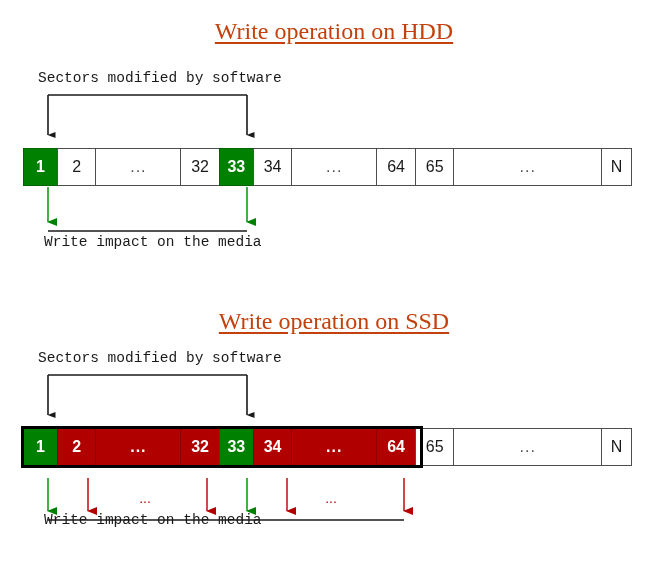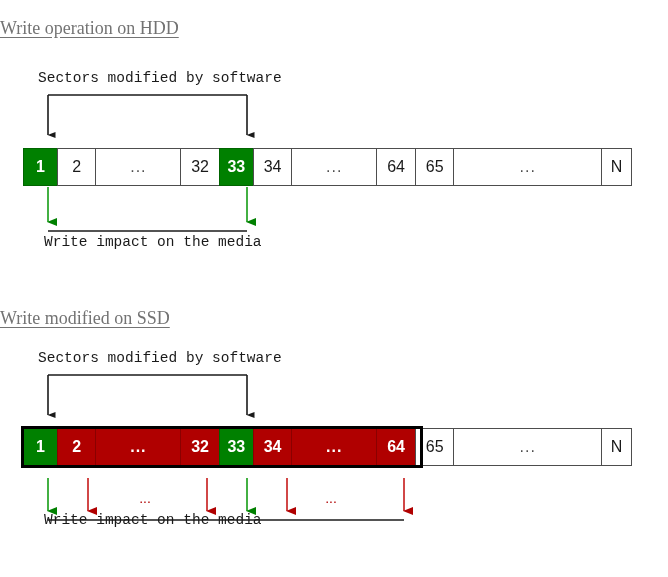--- a/index.html
+++ b/index.html
@@ -15,24 +15,24 @@
     overflow: hidden;
   }
   .panel {
     position: absolute;
     left: 0;
     width: 668px;
   }
   .title {
     position: absolute;
     width: 668px;
-    text-align: left;
+    text-align: center;
     font-family: "Liberation Serif", serif;
-    font-size: 18px;
-    color: #737373;
+    font-size: 24px;
+    color: #c2410c;
     text-decoration: underline;
     text-underline-offset: 3px;
     white-space: nowrap;
   }
   .caption {
     position: absolute;
     font-family: Liberation Mono, monospace;
     font-size: 14.5px;
     color: #1a1a1a;
     white-space: nowrap;
@@ -109,21 +109,21 @@
     <div class="cell" style="width:41px;">65</div>
     <div class="cell ellipsis" style="width:154px;">...</div>
     <div class="cell" style="width:32px;">N</div>
   </div>
 
   <div class="caption" style="left:44px; top:234px;">Write impact on the media</div>
 </div>
 
 <div class="panel" style="top:290px;height:287px;">
 
-  <div class="title" style="top:18px;">Write modified on SSD</div>
+  <div class="title" style="top:18px;">Write operation on SSD</div>
 
   <div class="caption" style="left:38px; top:60px;">Sectors modified by software</div>
 
   <div class="strip" style="left:23px; top:138px; width:609px;">
     <div class="cell green" style="width:36px;">1</div>
     <div class="cell red" style="width:41px;">2</div>
     <div class="cell red ellipsis" style="width:89px;">...</div>
     <div class="cell red" style="width:41px;">32</div>
     <div class="cell green" style="width:36px;">33</div>
     <div class="cell red" style="width:41px;">34</div>

